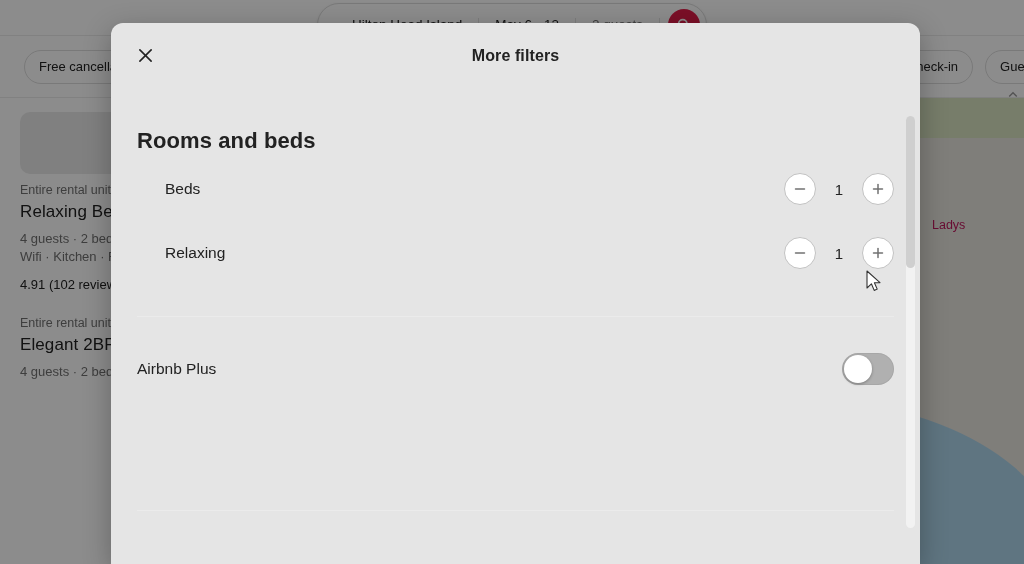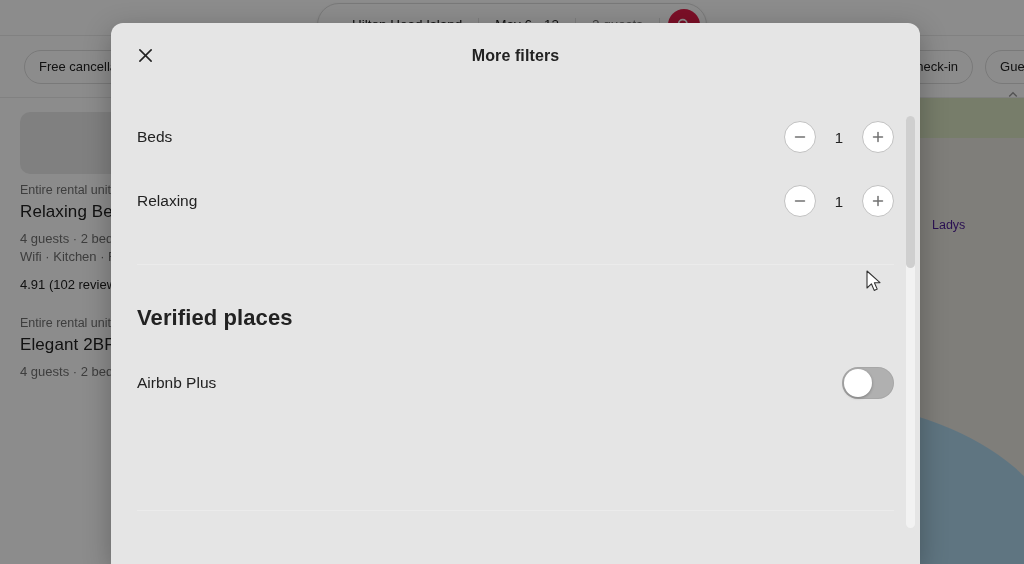--- a/index.html
+++ b/index.html
@@ -68,21 +68,21 @@
     background: #e8e5de; overflow: hidden;
   }
   .map-green { position:absolute; left:0; top:0; width:444px; height:40px; background:#d9e3c2; }
   .map-water-a { position:absolute; left:150px; top:120px; width:170px; height:210px;
     background:#b9dcf0; border-radius: 48% 38% 55% 42%; transform: rotate(8deg); }
   .map-water-b { position:absolute; left:-40px; top:300px; width:520px; height:300px;
     background:#aed6ec; border-radius: 46% 52% 30% 40%; }
   .map-land { position:absolute; left:-30px; top:330px; width:330px; height:260px;
     background:#dfe8cf; border-radius: 42% 50% 38% 46%; }
   .map-road { position:absolute; background:#cfd4cc; }
-  .map-lbl { position:absolute; font-size: 12.5px; color:#4c1d95; white-space:nowrap; }
+  .map-lbl { position:absolute; font-size: 12.5px; color:#be185d; white-space:nowrap; }
   .map-lbl.big { font-size: 13px; }
   .map-note {
     position:absolute; left: 20px; top: 62px;
     background:#fff; border-radius:18px; padding:7px 14px;
     font-size:13px; color:#222; box-shadow:0 2px 6px rgba(0,0,0,.12); white-space:nowrap;
   }
   .price-pin {
     position:absolute; background:#ffffff; border-radius:16px;
     padding:5px 11px; font-size:13.5px; font-weight:bold; color:#222;
     box-shadow:0 2px 6px rgba(0,0,0,.22); white-space:nowrap;
@@ -117,21 +117,21 @@
     position: absolute; left: 0; top: 65px; right: 0; bottom: 0;
     overflow: hidden; padding: 0 26px;
   }
   .section { padding: 0 0 0 0; }
   .section-title {
     font-size: 22px; font-weight: bold; color: #222;
     letter-spacing: .1px; padding-top: 40px;
   }
   .stepper-row {
     display: flex; align-items: center; justify-content: space-between;
-    height: 58px; margin-top: 6px;
+    height: 58px; margin-top: 6px; margin-left: 28px;
   }
   .stepper-row:first-of-type { margin-top: 20px; }
   .stepper-label { font-size: 15.5px; color: #222; }
   .stepper {
     display: flex; align-items: center; gap: 0;
   }
   .step-btn {
     width: 32px; height: 32px; border-radius: 50%;
     border: 1px solid #c2c2c2; background: #fff;
     display: flex; align-items: center; justify-content: center;
@@ -267,20 +267,21 @@
           <line x1="2" y1="2" x2="14" y2="14"></line>
             <line x1="14" y1="2" x2="2" y2="14"></line>
         </svg>
       </button>
       <div class="modal-title">More filters</div>
     </div>
 
     <div class="modal-body">
 
       <div class="section">
+        <div class="section-title">Rooms and beds</div>
 
         <div class="stepper-row">
           <div class="stepper-label">Beds</div>
           <div class="stepper">
             <div class="step-btn">
               <svg width="12" height="12" viewBox="0 0 12 12" stroke="currentColor" stroke-width="1.5" stroke-linecap="round">
                   <line x1="1.5" y1="6" x2="10.5" y2="6"></line>
                 </svg>
             </div>
             <div class="step-val">1</div>
@@ -309,21 +310,20 @@
                 </svg>
             </div>
           </div>
         </div>
 
       </div>
 
       <div class="divider"></div>
 
       <div class="section">
-        <div class="section-title">Verified places</div>
 
         <div class="toggle-row">
           <div class="toggle-texts">
             <div class="t-title">Airbnb Plus</div>
           </div>
           <div class="switch">
             <div class="knob"></div>
           </div>
         </div>
       </div>

